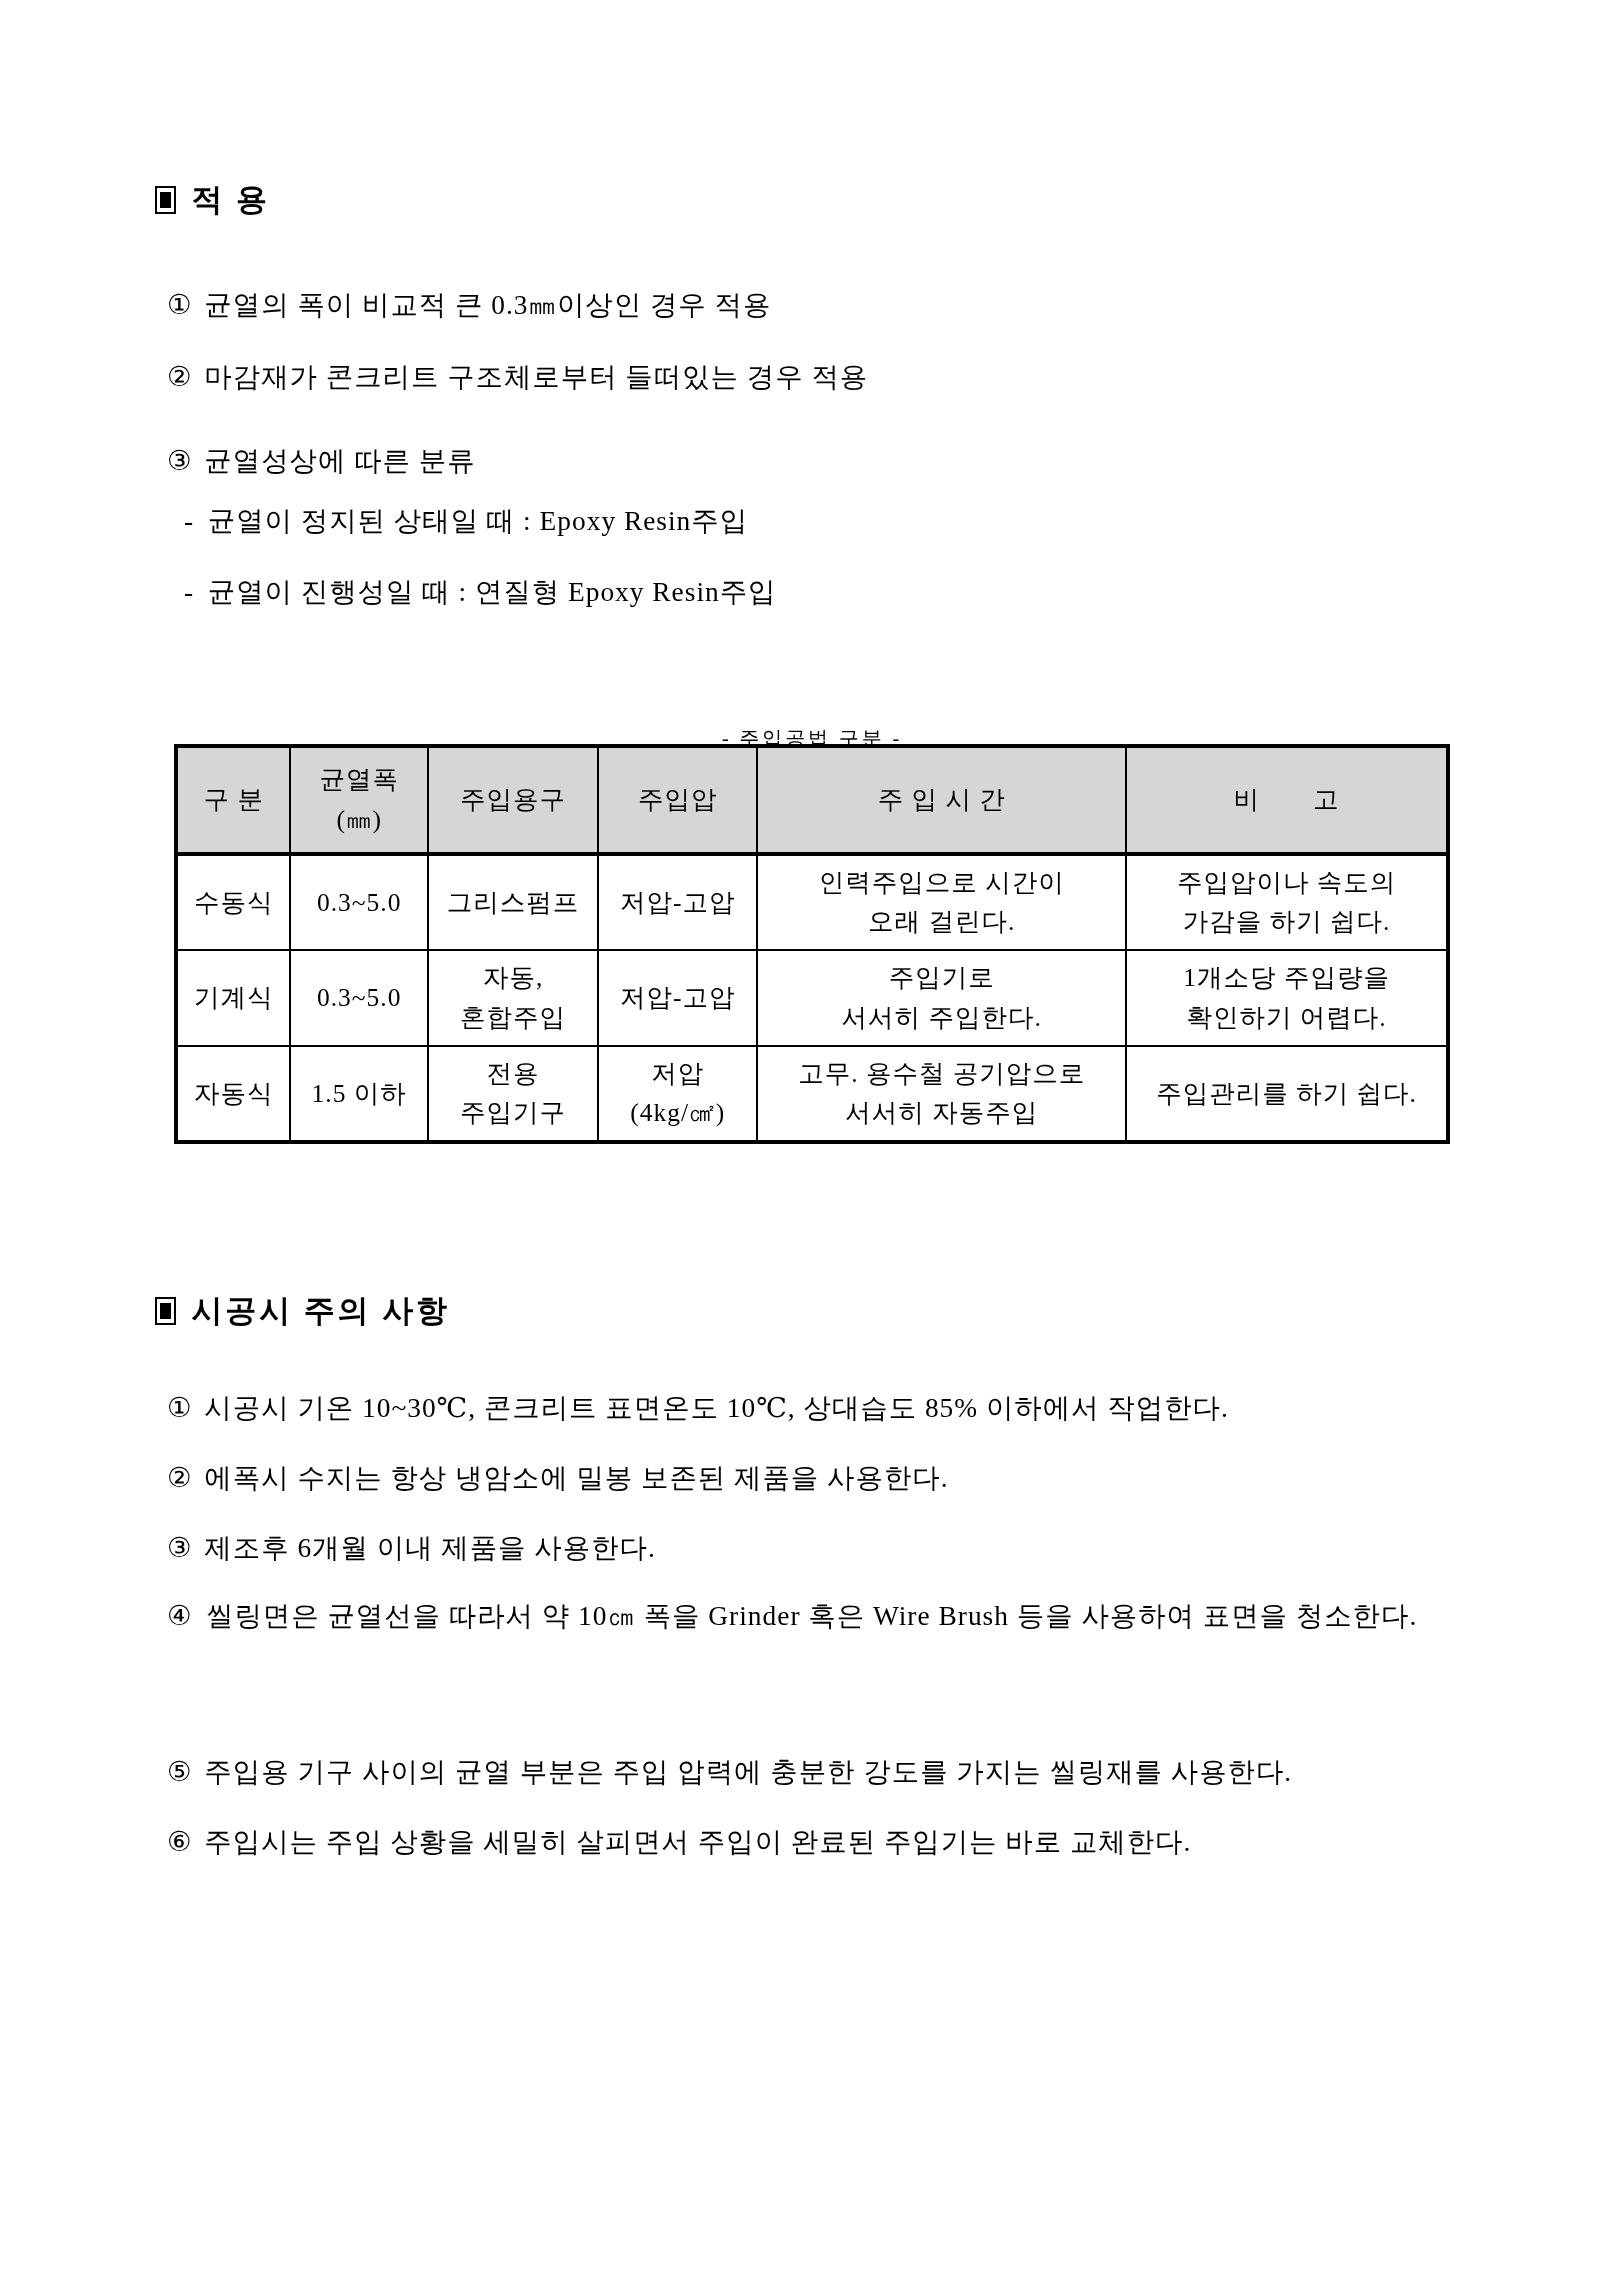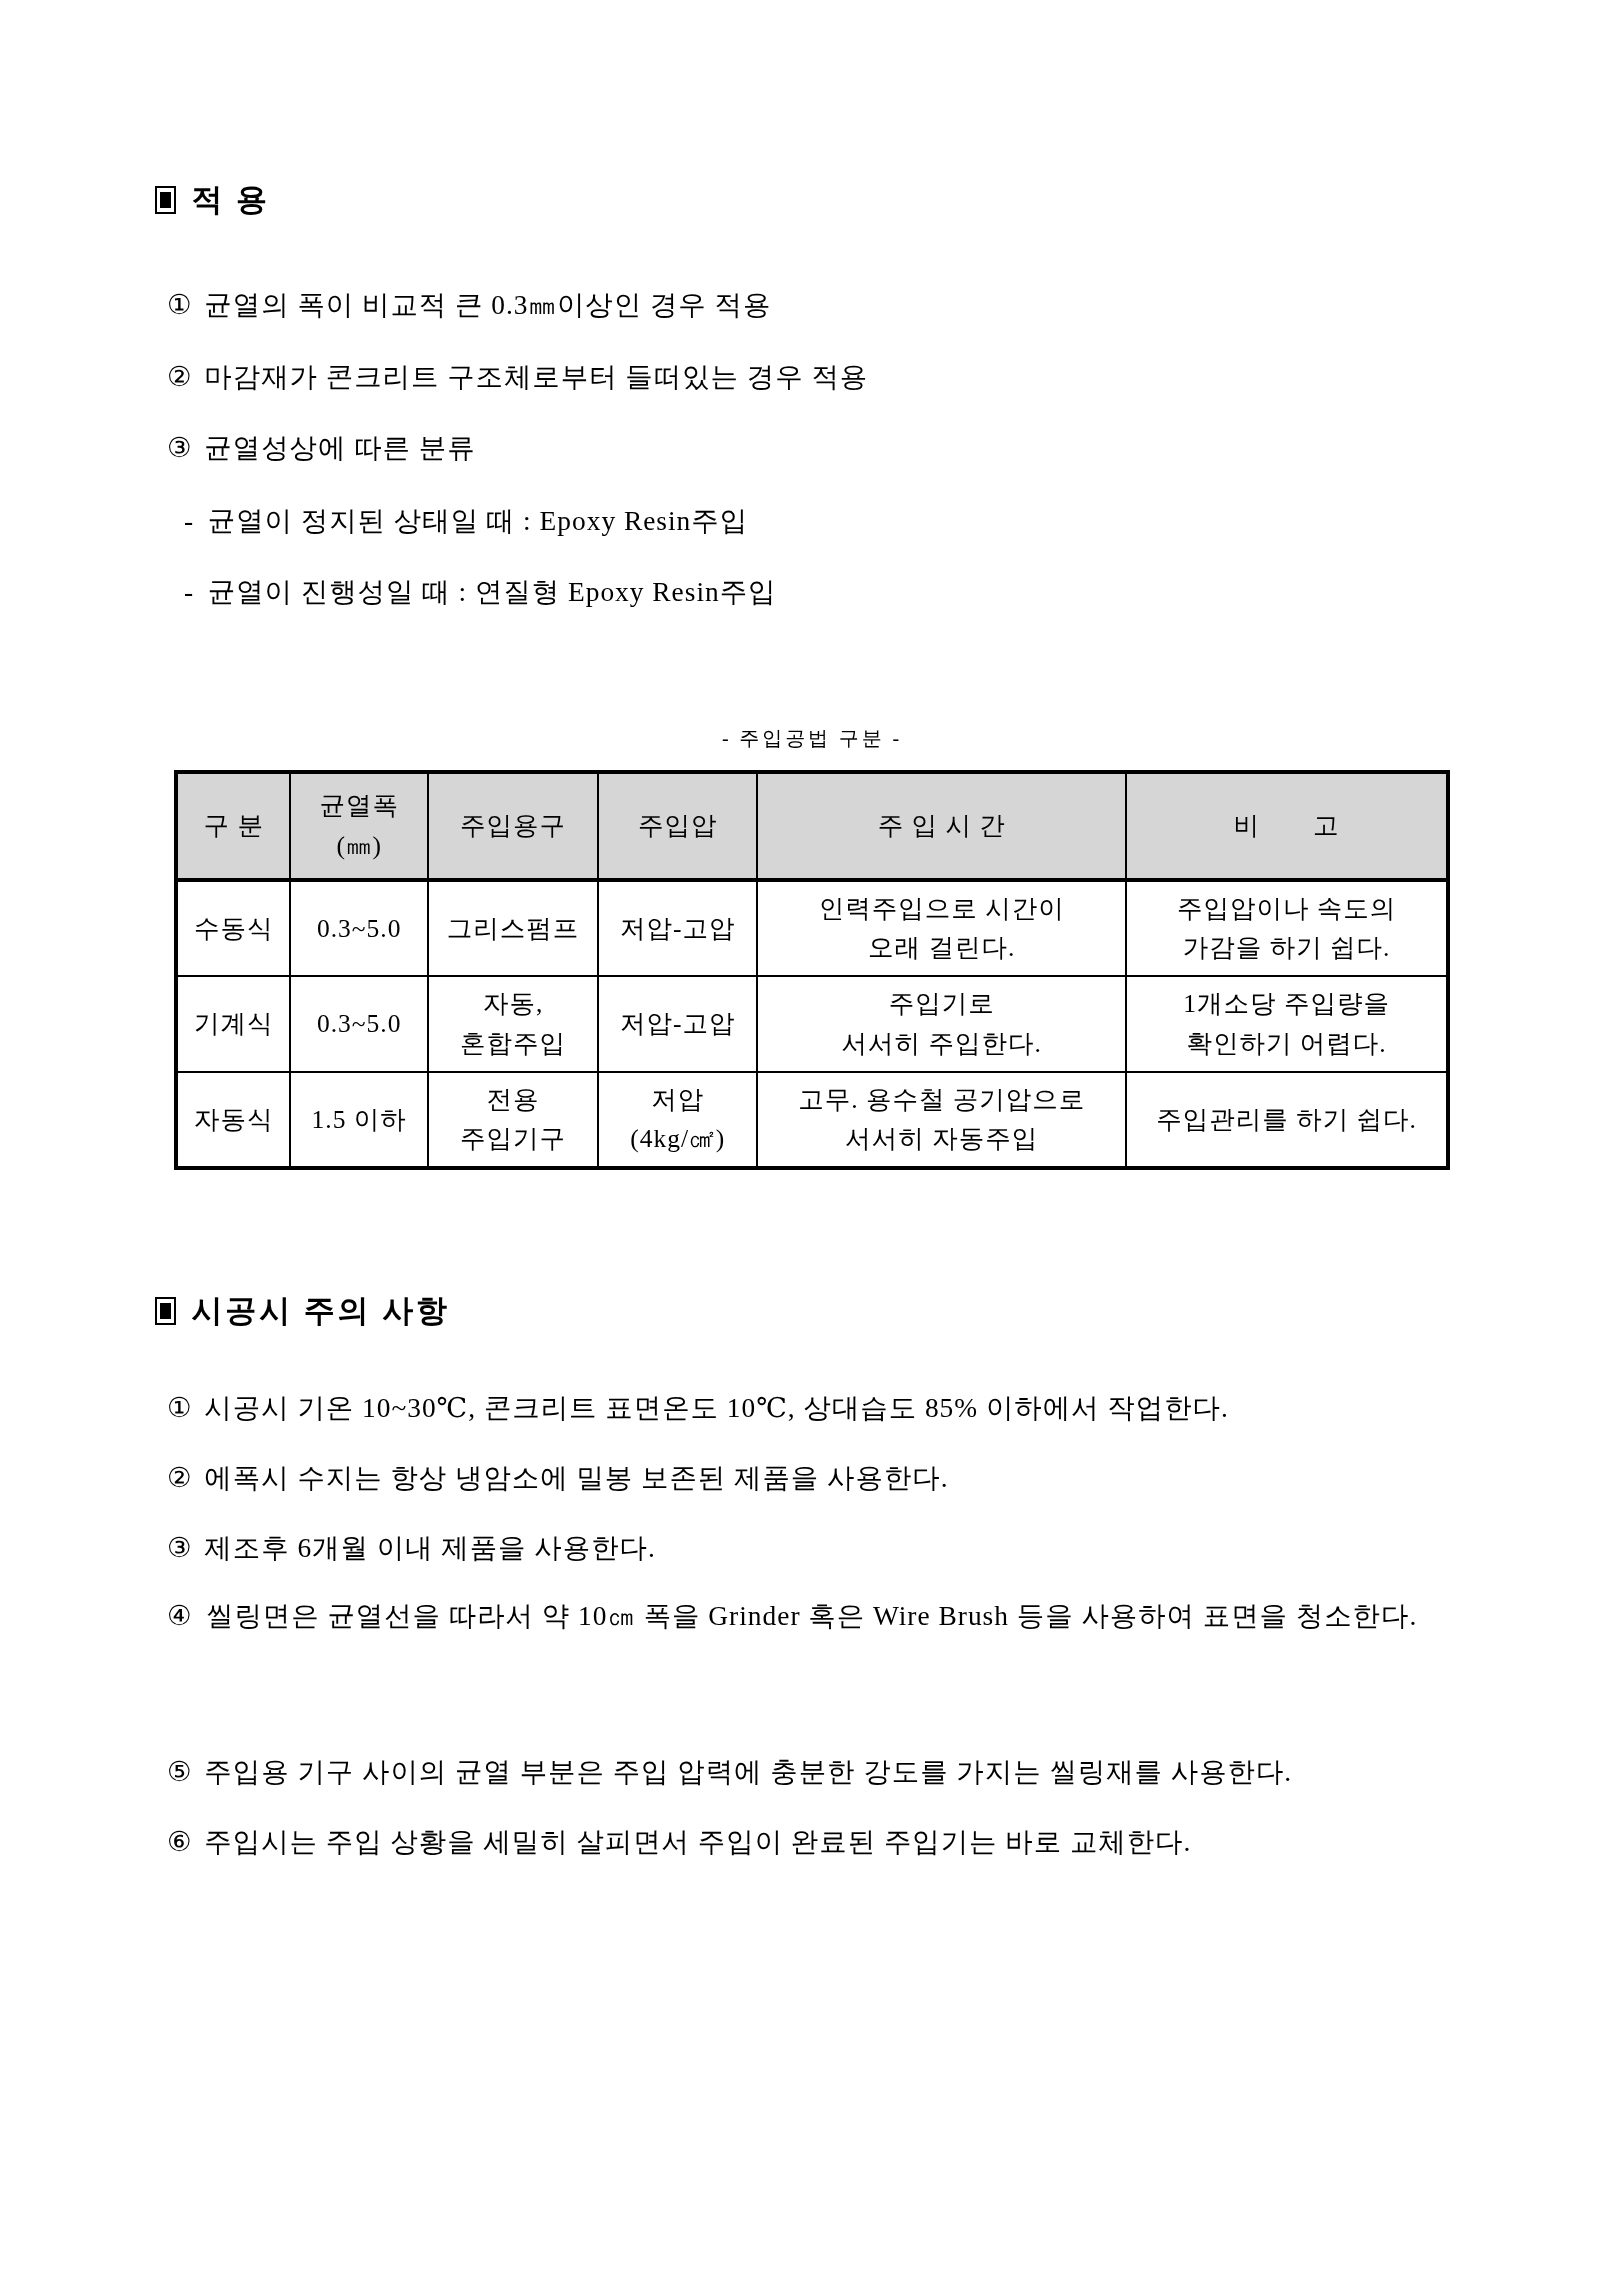--- a/index.html
+++ b/index.html
@@ -61,21 +61,21 @@
 
   
   .table-title {
     position:absolute;
     left:174px; top:725px; width:1276px;
     text-align:center;
     font-size:20px; letter-spacing:2.9px;
   }
   table.inj-table {
     position:absolute;
-    left:174px; top:770px; width:1276px;
+    left:174px; top:744px; width:1276px;
     border-collapse:collapse;
     table-layout:fixed;
     border:4.9px solid #000;
     font-size:25.5px;
     text-align:center;
   }
   table.inj-table td {
     border:2px solid #000;
     padding:3.9px 7.8px;
     white-space:pre-line;
@@ -99,21 +99,21 @@
     <span class="sq-icon"></span>
     <span>적 용</span>
   </div>
 
   <div class="item" style="left:167px; top:287px;">
     <span class="marker">①</span><span>균열의 폭이 비교적 큰 0.3㎜이상인 경우 적용</span>
   </div>
   <div class="item" style="left:167px; top:359px;">
     <span class="marker">②</span><span>마감재가 콘크리트 구조체로부터 들떠있는 경우 적용</span>
   </div>
-  <div class="item" style="left:167px; top:430px;">
+  <div class="item" style="left:167px; top:443px;">
     <span class="marker">③</span><span>균열성상에 따른 분류</span>
   </div>
 
   <div class="subitem" style="left:184px; top:503px;">
     <span class="marker">-</span><span>균열이 정지된 상태일 때 : Epoxy Resin주입</span>
   </div>
   <div class="subitem" style="left:184px; top:574px;">
     <span class="marker">-</span><span>균열이 진행성일 때 : 연질형 Epoxy Resin주입</span>
   </div>
 

